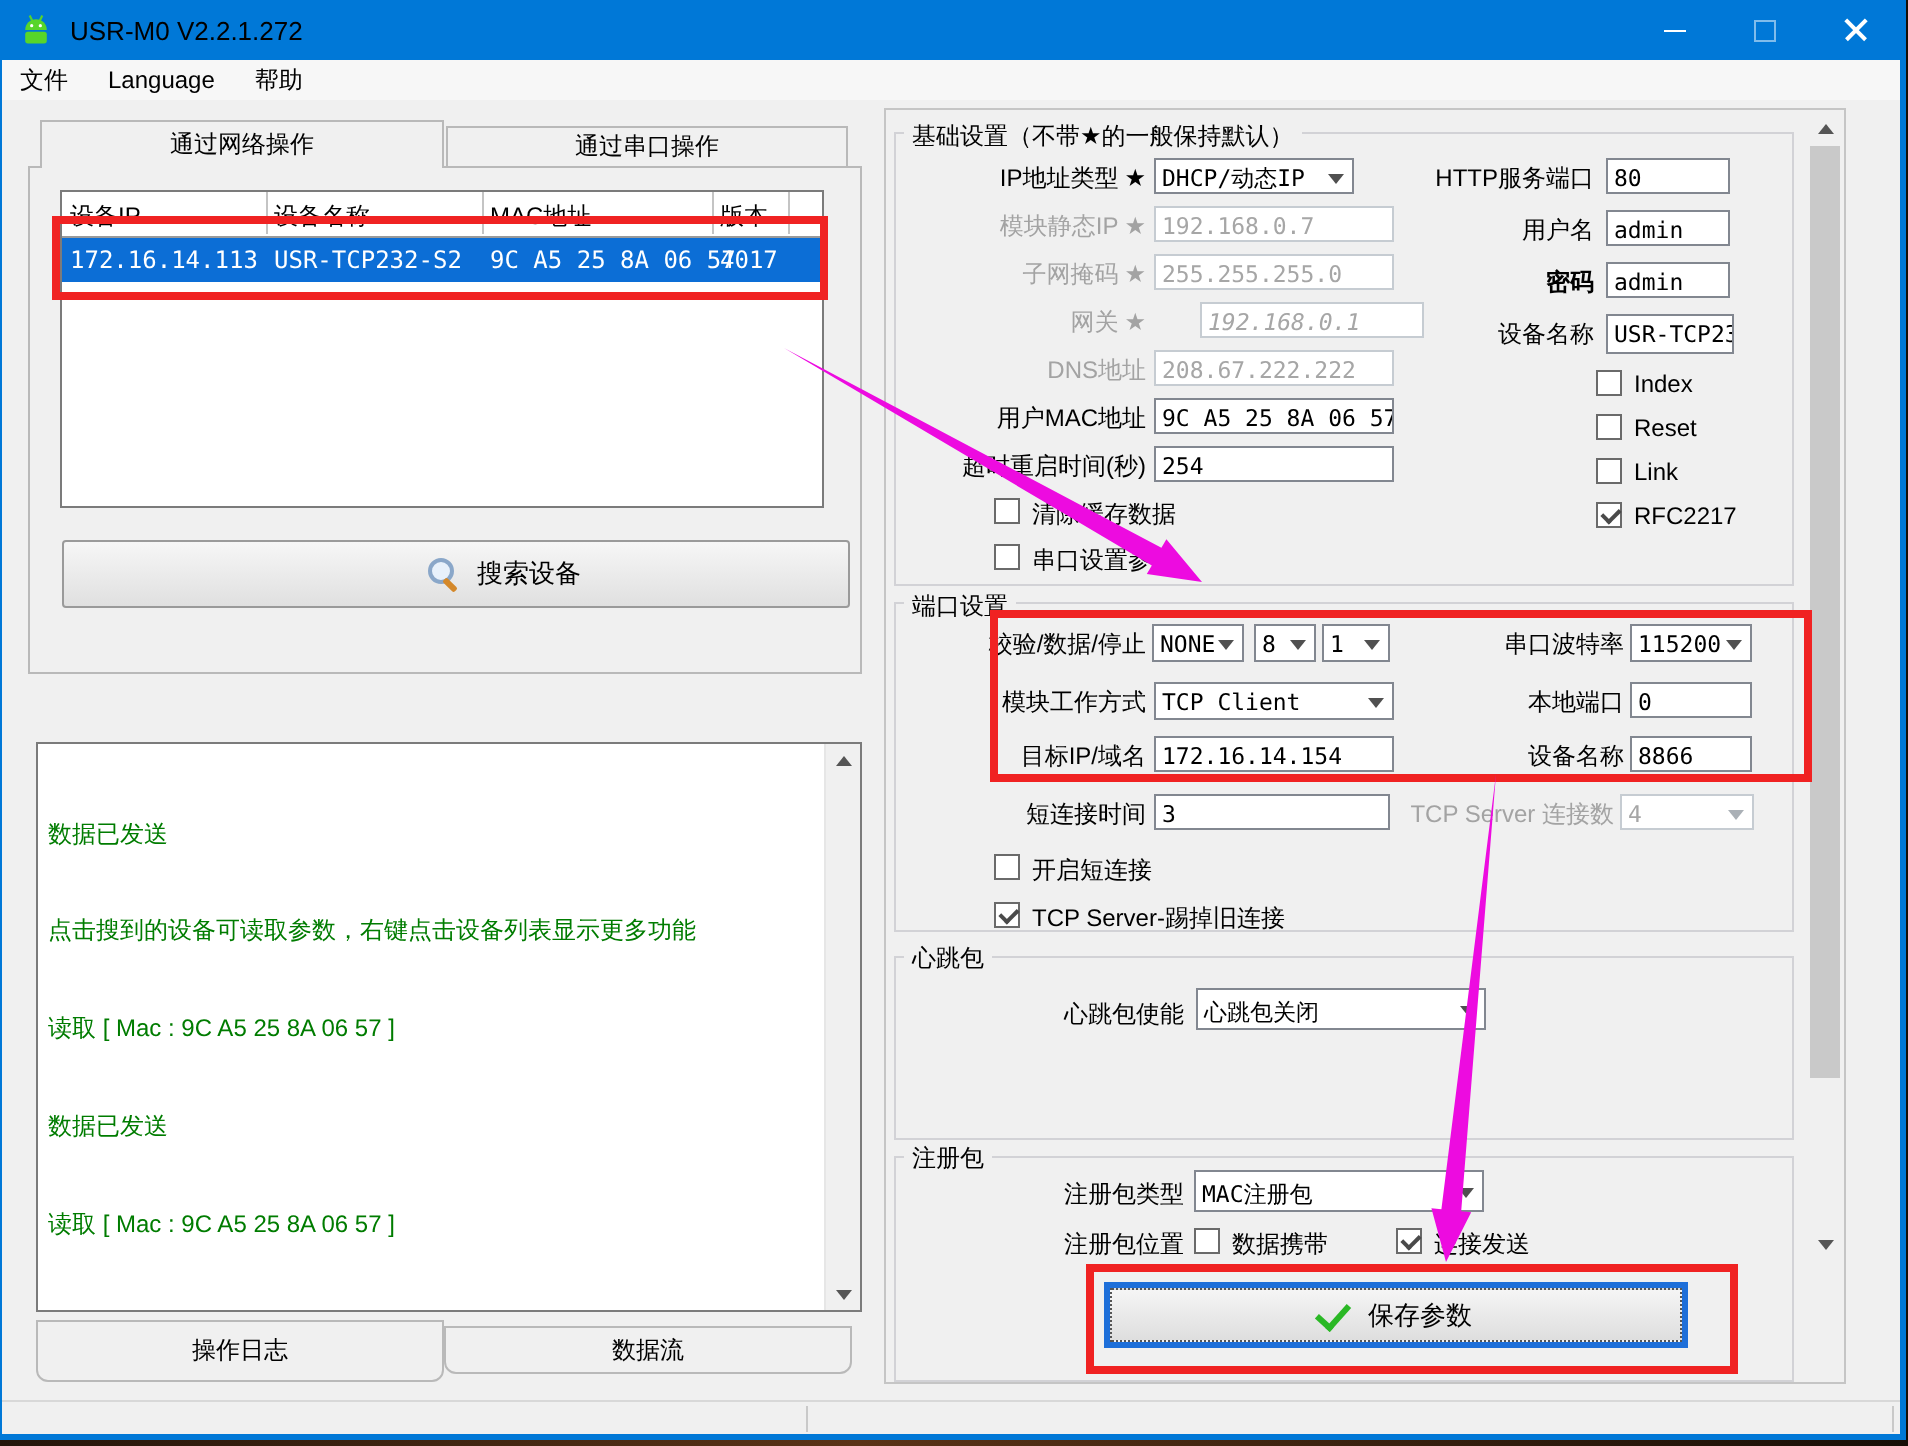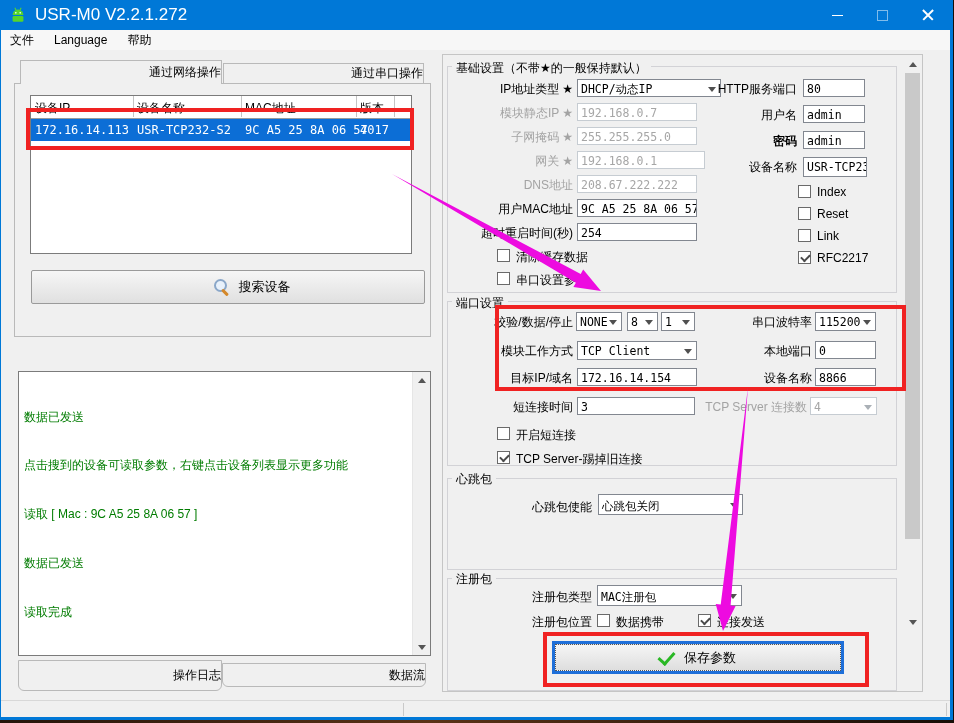--- a/index.html
+++ b/index.html
@@ -3,35 +3,35 @@
 <meta charset="utf-8">
 <style>
   html,body{margin:0;padding:0;background:#1a0f07;}
   .screen{position:relative;width:954px;height:723px;overflow:hidden;
     background:linear-gradient(90deg,#24150b,#5a3317 45%,#170e07);
     font-family:"Liberation Sans","DejaVu Sans",sans-serif;color:#000;
     -webkit-font-smoothing:none;}
   .window{position:absolute;left:0;top:0;width:953px;height:720px;background:#f0f0f0;}
   .titlebar{position:absolute;left:0;top:0;width:953px;height:30px;background:#0078d7;
     display:flex;align-items:center;padding-left:9px;box-sizing:border-box;}
-  .apptitle{color:#ffffff;font-size:17px;margin-left:8px;}
+  .apptitle{color:#000000;font-size:13px;margin-left:8px;}
   .win-btns{position:absolute;right:3px;top:0;height:30px;display:flex;}
   .wbtn{width:45px;height:30px;display:flex;align-items:center;justify-content:center;position:relative;}
   .g-min{width:11px;height:1px;background:#fff;}
   .g-max{width:9px;height:9px;border:1px solid rgba(255,255,255,.5);}
   .g-close{position:relative;width:14px;height:14px;}
   .g-close i{position:absolute;left:0;top:6px;width:14px;height:1.5px;background:#fff;}
   .g-close i:nth-child(1){transform:rotate(45deg);}
   .g-close i:nth-child(2){transform:rotate(-45deg);}
   .menubar{position:absolute;left:0;top:30px;width:953px;height:20px;background:#f7f7f7;display:flex;}
   .menu-item{padding:0 10px;font-size:12px;line-height:20px;}
 
   .pane{position:absolute;border:1px solid #b9b9b9;box-sizing:border-box;}
   .tab{position:absolute;border:1px solid #b9b9b9;box-sizing:border-box;background:#f0f0f0;
-    display:flex;align-items:center;justify-content:flex-end;font-size:12px;}
+    display:flex;align-items:center;justify-content:center;font-size:12px;}
   .tab.active-top{border-bottom:none;z-index:2;}
   .tab.bottom{border-radius:0 0 6px 6px;}
   .tab.active-bottom{z-index:2;}
 
   .table{position:absolute;background:#fff;border:1px solid #7b7b7b;box-sizing:border-box;}
   .thead{position:absolute;left:0;top:0;right:0;height:22px;border-bottom:1px solid #9a9a9a;font-size:12px;}
   .th{position:absolute;top:4px;white-space:nowrap;}
   .vsep{position:absolute;top:0;width:1px;height:21px;background:#c4c4c4;}
   .trow{position:absolute;left:0;right:0;top:23px;height:22px;background:#0c6ed6;color:#fff;
     font:12px "DejaVu Sans Mono","Liberation Mono",monospace;}
@@ -157,21 +157,20 @@
         </span>
       <span>搜索设备</span>
     </div>
 
     <div class="logbox" style="left:18px;top:371px;width:413px;height:285px;">
       <div class="log-lines">
         <div>数据已发送</div>
         <div>点击搜到的设备可读取参数，右键点击设备列表显示更多功能</div>
         <div>读取 [ Mac : 9C A5 25 8A 06 57 ]</div>
         <div>数据已发送</div>
-        <div>读取完成</div>
         <div>读取 [ Mac : 9C A5 25 8A 06 57 ]</div>
         
         
         
         
         
         
         
         
         
@@ -196,39 +195,39 @@
 
     <div class="pane" style="left:442px;top:54px;width:481px;height:638px;border-color:#c5c5c5;"></div>
 
     <div class="gb" style="left:447px;top:66px;width:450px;height:227px;"></div>
     <div class="gbt" style="left:452px;top:60px;">基础设置（不带★的一般保持默认）</div>
 
     <div class="lbl" style="left:447px;top:82px;width:126px;">
         <span>IP地址类型</span>
         <span class="star">★</span>
       </div>
-    <div class="fld combo" style="left:577px;top:79px;width:144px;height:18px;"><span>DHCP/动态IP</span><i class="arr"></i></div>
+    <div class="fld combo" style="left:577px;top:79px;width:100px;height:18px;"><span>DHCP/动态IP</span><i class="arr"></i></div>
 
     <div class="lbl dis" style="left:447px;top:106px;width:126px;">
         <span>模块静态IP</span>
         <span class="star">★</span>
       </div>
     <div class="fld dis" style="left:577px;top:103px;width:120px;height:18px;">192.168.0.7</div>
 
     <div class="lbl dis" style="left:447px;top:130px;width:126px;">
         <span>子网掩码</span>
         <span class="star">★</span>
       </div>
     <div class="fld dis" style="left:577px;top:127px;width:120px;height:18px;">255.255.255.0</div>
 
     <div class="lbl dis" style="left:447px;top:154px;width:126px;">
         <span>网关</span>
         <span class="star">★</span>
       </div>
-    <div class="fld dis" style="left:577px;top:151px;width:128px;height:18px;">192.168.0.1</div>
+    <div class="fld dis" style="left:600px;top:151px;width:112px;height:18px;font-style:italic;">192.168.0.1</div>
 
     <div class="lbl dis" style="left:447px;top:178px;width:126px;">
         <span>DNS地址</span>
       </div>
     <div class="fld dis" style="left:577px;top:175px;width:120px;height:18px;">208.67.222.222</div>
 
     <div class="lbl" style="left:447px;top:202px;width:126px;">
         <span>用户MAC地址</span>
       </div>
     <div class="fld" style="left:577px;top:199px;width:120px;height:18px;">9C A5 25 8A 06 57</div>

